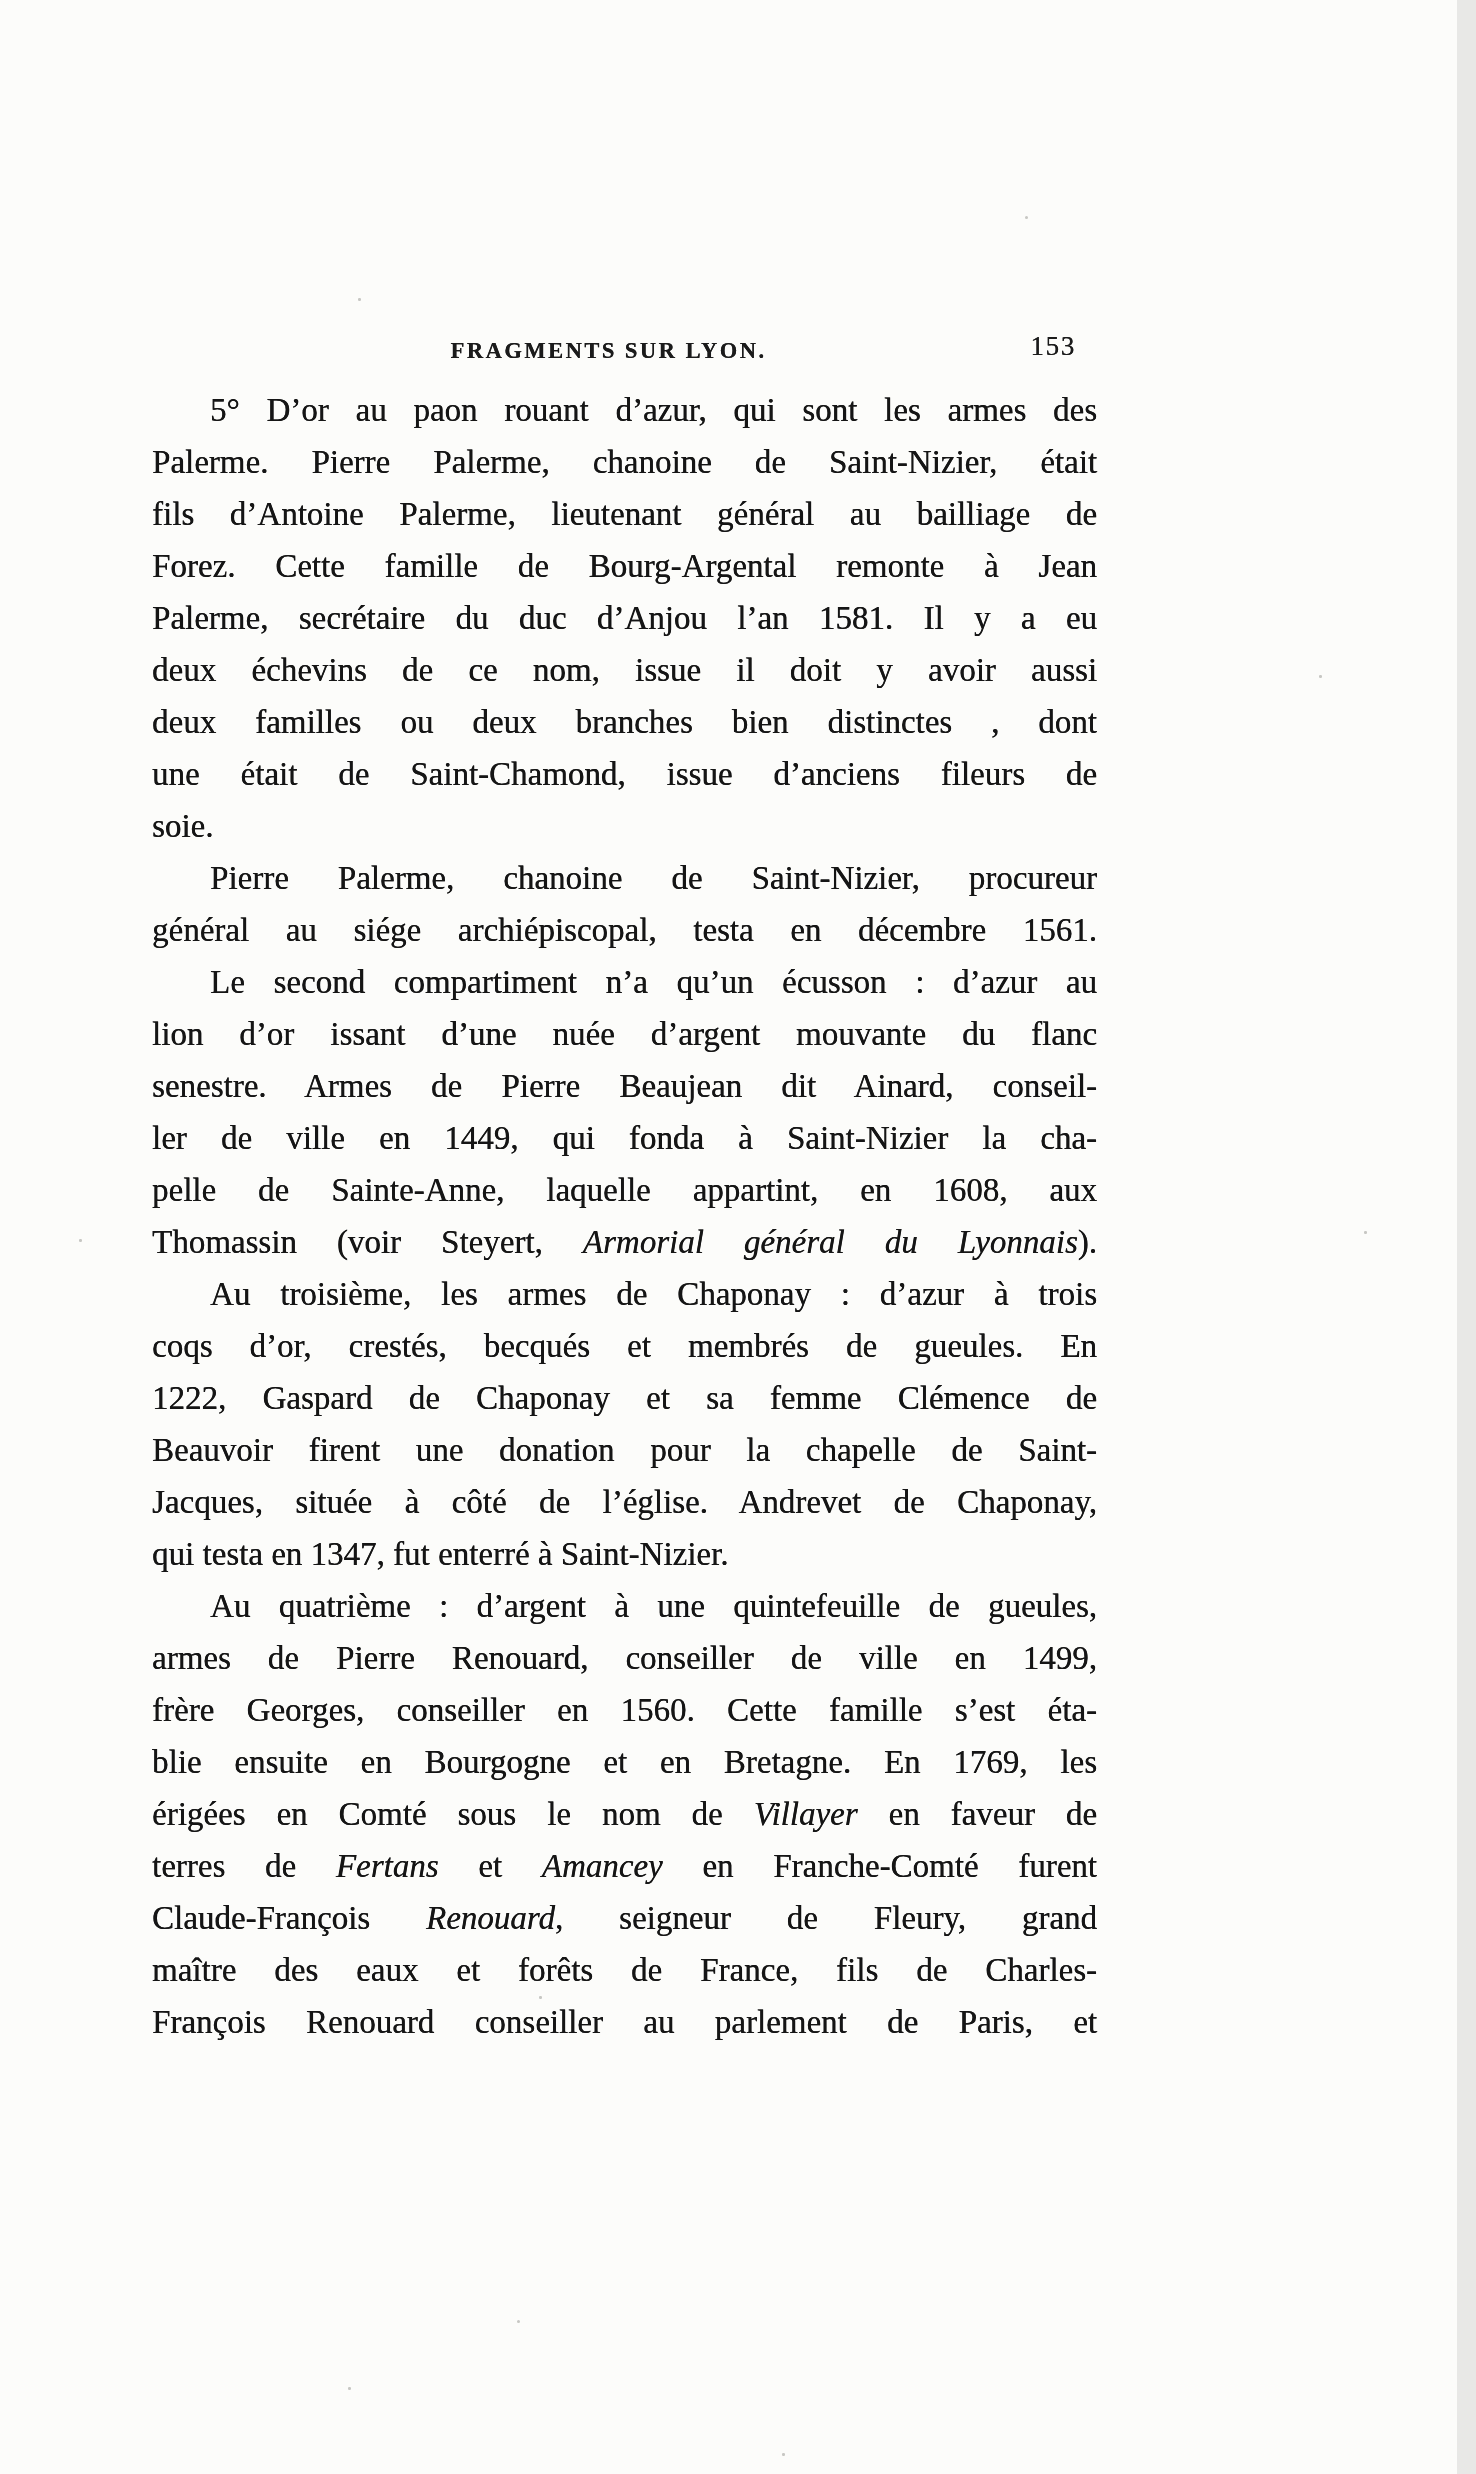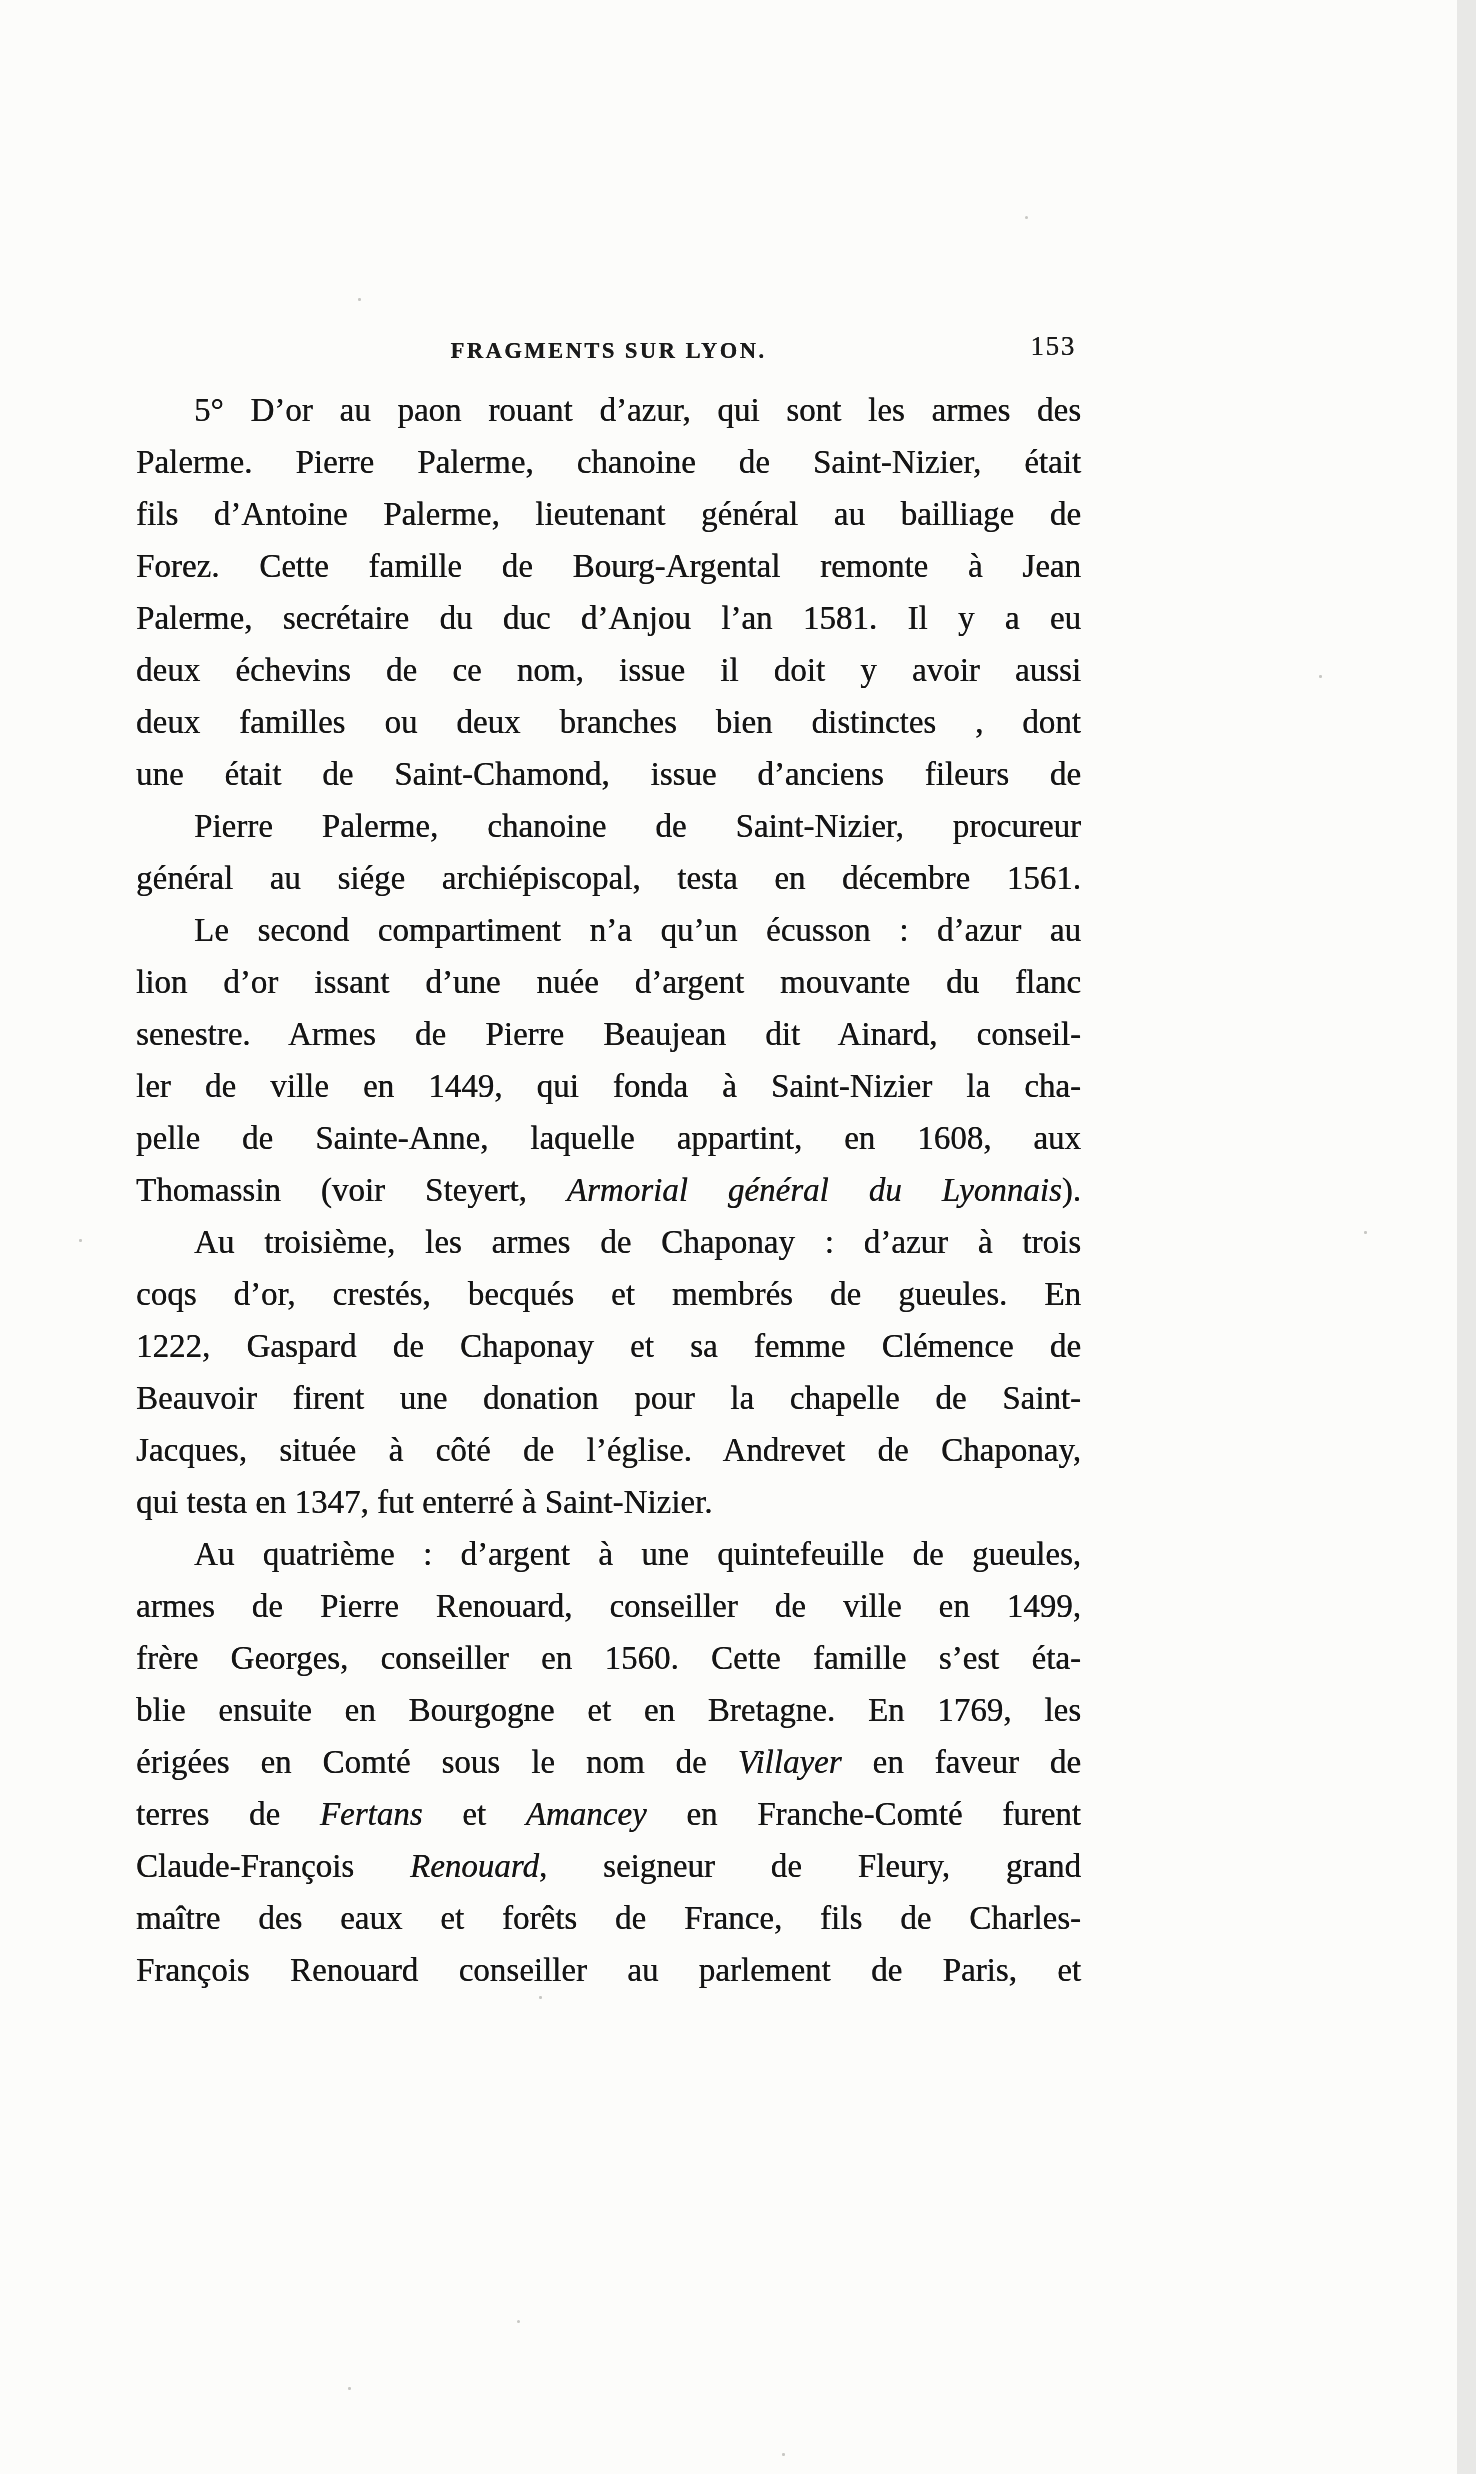--- a/index.html
+++ b/index.html
@@ -41,21 +41,21 @@
     right: 5px;
     top: 0;
     font-size: 27px;
     letter-spacing: 1.7px;
     color: #1b1b1b;
     text-shadow: 0.2px 0 0 currentColor;
   }
   
   .text-body {
     position: absolute;
-    left: 136px;
+    left: 152px;
     top: 384px;
     width: 945px;
     font-size: 33px;
     text-shadow: 0.3px 0 0 currentColor;
   }
   .line {
     height: 52px;
     line-height: 52px;
     text-align: justify;
     text-align-last: justify;
@@ -84,20 +84,21 @@
 
   <div class="text-body">
       <div class="line indent"><span>5° D’or au paon rouant d’azur, qui sont les armes des</span></div>
       <div class="line"><span>Palerme. Pierre Palerme, chanoine de Saint-Nizier, était</span></div>
       <div class="line"><span>fils d’Antoine Palerme, lieutenant général au bailliage de</span></div>
       <div class="line"><span>Forez. Cette famille de Bourg-Argental remonte à Jean</span></div>
       <div class="line"><span>Palerme, secrétaire du duc d’Anjou l’an 1581. Il y  a eu</span></div>
       <div class="line"><span>deux échevins de ce nom, issue il doit y avoir aussi</span></div>
       <div class="line"><span>deux familles ou deux branches bien distinctes , dont</span></div>
       <div class="line"><span>une était de Saint-Chamond, issue d’anciens fileurs de</span></div>
+      <div class="line lastline"><span>soie.</span></div>
       <div class="line indent"><span>Pierre Palerme, chanoine de Saint-Nizier, procureur</span></div>
       <div class="line"><span>général au siége archiépiscopal, testa en décembre 1561.</span></div>
       <div class="line indent"><span>Le second compartiment n’a qu’un écusson : d’azur au</span></div>
       <div class="line"><span>lion d’or issant d’une nuée d’argent mouvante du flanc</span></div>
       <div class="line"><span>senestre. Armes de Pierre Beaujean dit Ainard, conseil-</span></div>
       <div class="line"><span>ler de ville en 1449, qui fonda à Saint-Nizier la cha-</span></div>
       <div class="line"><span>pelle de Sainte-Anne, laquelle appartint, en 1608, aux</span></div>
       <div class="line"><span>Thomassin (voir Steyert, </span><span class="it">Armorial général du Lyonnais</span><span>).</span></div>
       <div class="line indent"><span>Au troisième, les armes de Chaponay : d’azur à trois</span></div>
       <div class="line"><span>coqs d’or, crestés, becqués et membrés de gueules. En</span></div>

